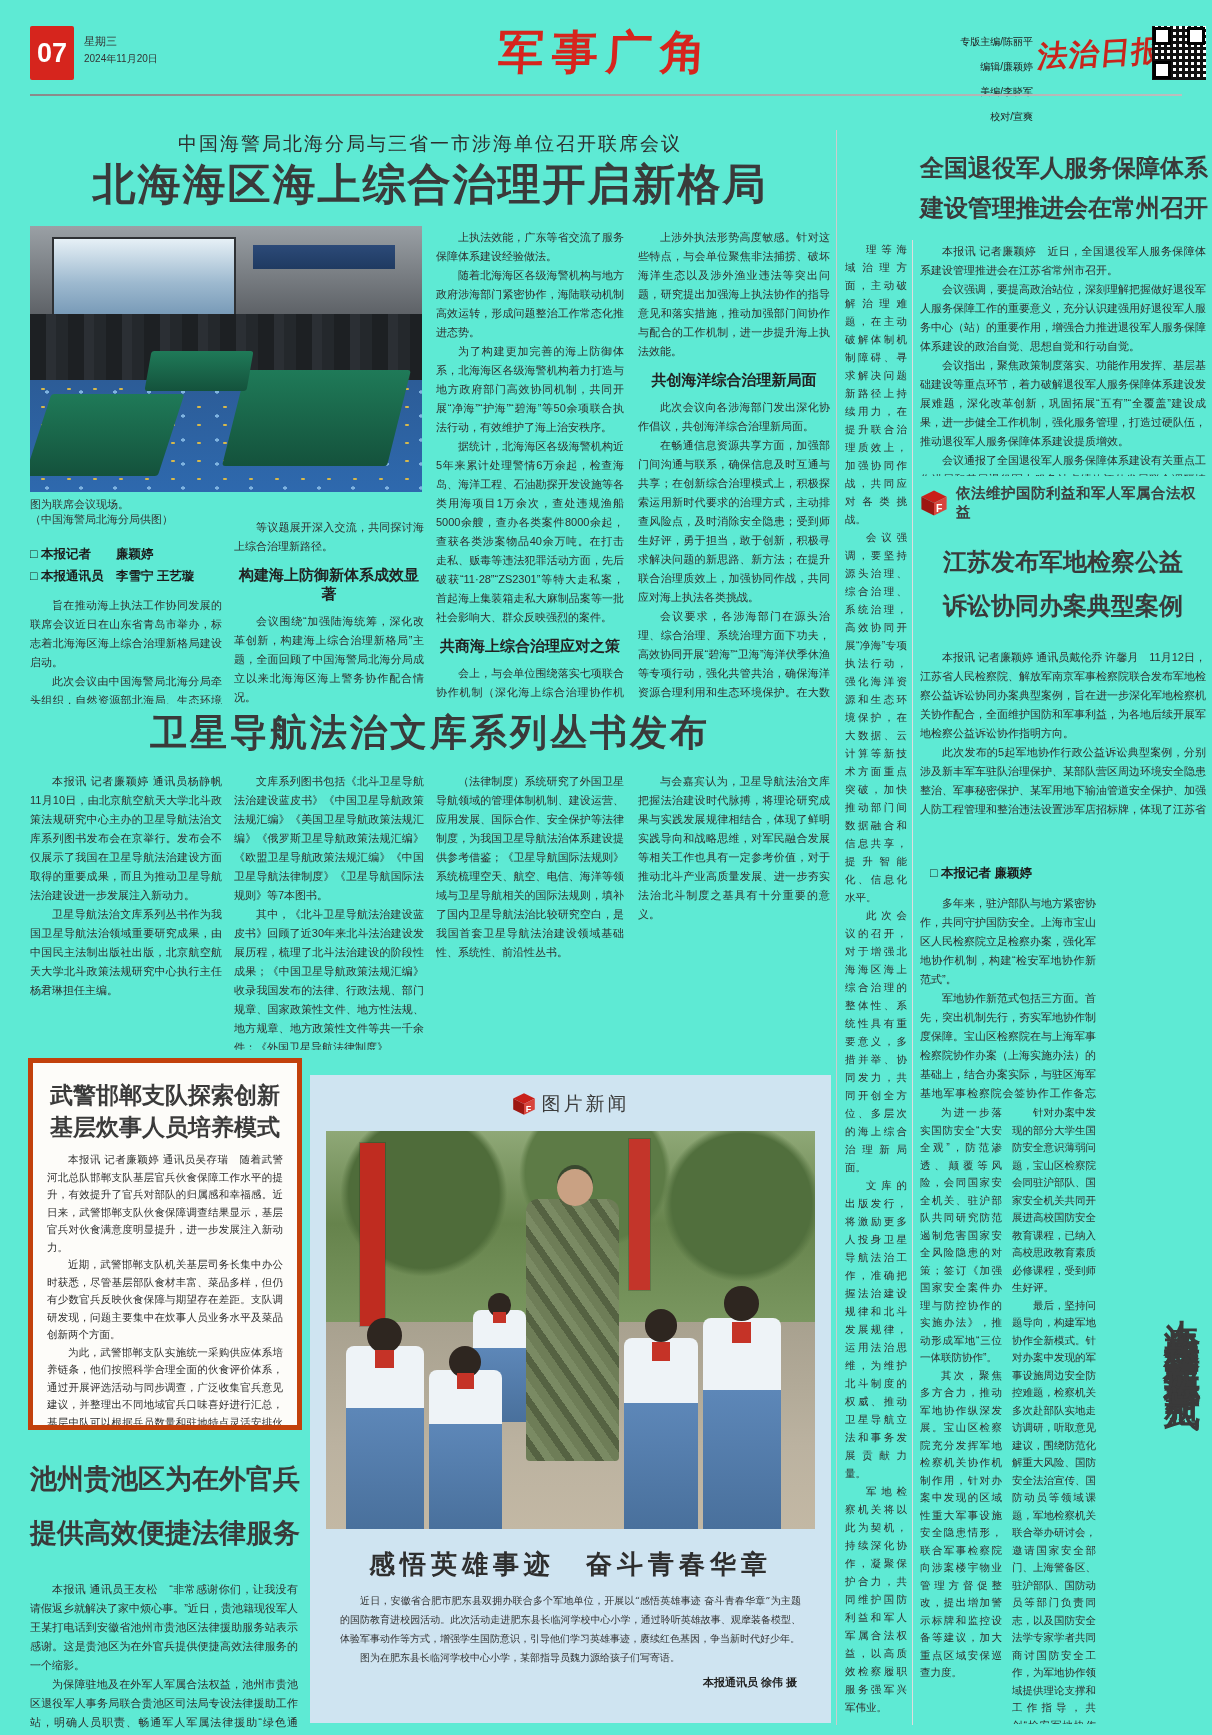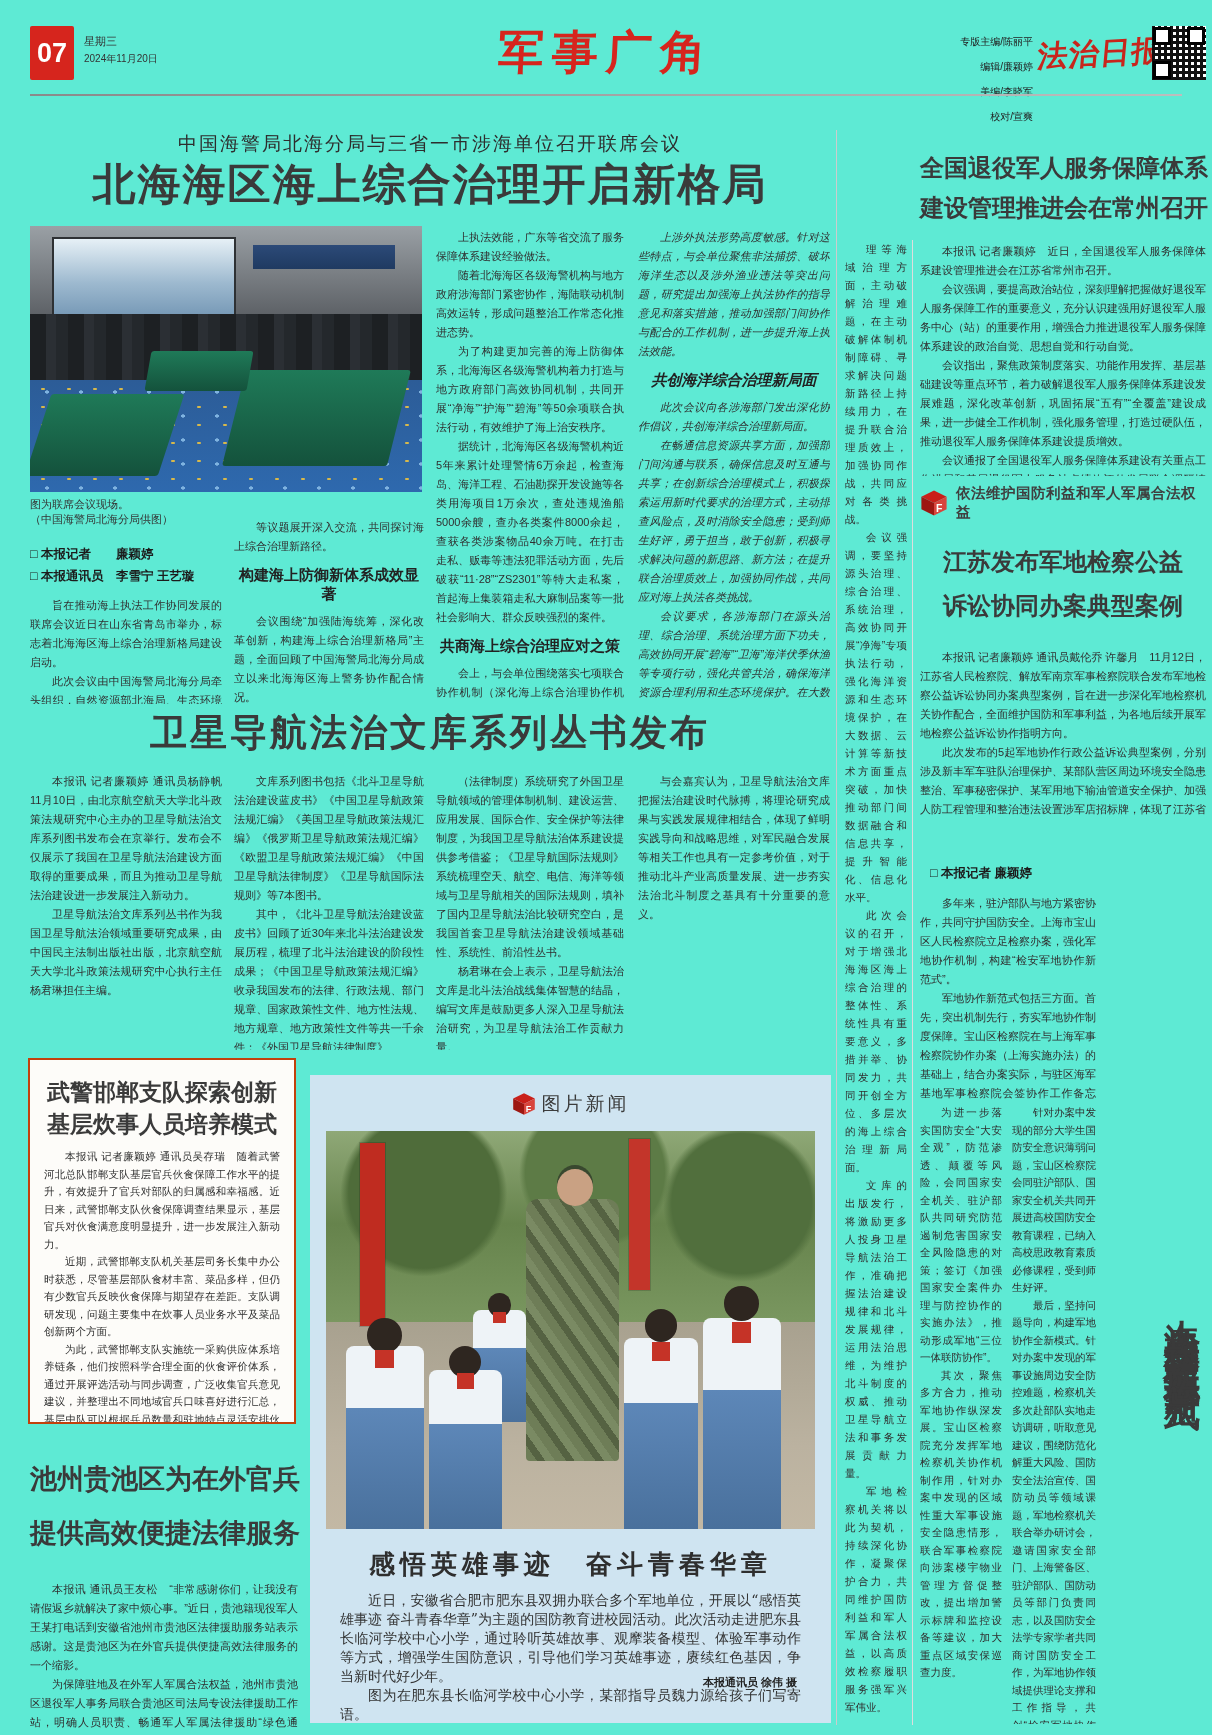--- a/index.html
+++ b/index.html
@@ -57,36 +57,36 @@
   .pa-table{position:absolute;background:linear-gradient(180deg,#1f7a58,#14523c);border-radius:3px;}
   .pa-t1{left:2%;top:63%;width:34%;height:31%;transform:skewX(-18deg);}
   .pa-t2{left:52%;top:54%;width:42%;height:36%;transform:skewX(-14deg);}
   .pa-t3{left:30%;top:47%;width:26%;height:15%;transform:skewX(-10deg);}
 
   
   .e-headline{position:absolute;left:30px;top:708px;width:800px;text-align:center;font-size:37px;font-weight:800;
     letter-spacing:3px;color:#3a3a3a;white-space:nowrap;}
 
   
-  .boxF{position:absolute;left:28px;top:1058px;width:264px;height:362px;border:2px solid #c2410c;background:#fdfcf9;overflow:hidden;}
+  .boxF{position:absolute;left:28px;top:1058px;width:264px;height:362px;border:5px solid #c2410c;background:#fdfcf9;overflow:hidden;}
   .f-headline{margin:16px 10px 6px;text-align:center;font-size:23px;font-weight:800;line-height:32px;color:#3a3a3a;}
   .f-body{margin:8px 14px;text-align:justify;font-size:10.5px;line-height:17.5px;}
   .f-body p{margin:0;text-indent:2em;}
 
   
   .g-headline{position:absolute;left:30px;top:1452px;width:268px;text-align:center;font-size:27px;font-weight:800;
     line-height:54px;color:#3a3a3a;white-space:nowrap;}
 
   
   .panel{position:absolute;left:310px;top:1075px;width:521px;height:648px;background:#cfe4f1;overflow:hidden;}
   .panel-banner{position:absolute;left:0;top:16px;width:100%;display:flex;align-items:center;justify-content:center;
     gap:6px;font-size:19px;letter-spacing:3px;color:#3c3c3c;}
   .pn-title{position:absolute;left:0;top:472px;width:100%;text-align:center;font-size:26px;font-weight:700;
     letter-spacing:5px;color:#2e2e2e;}
-  .pn-body{position:absolute;left:30px;top:516px;width:461px;font-size:14px;line-height:19px;text-align:justify;color:#333;}
+  .pn-body{position:absolute;left:30px;top:516px;width:461px;font-size:10px;line-height:19px;text-align:justify;color:#333;}
   .pn-body p{margin:0;text-indent:2em;}
   .pn-credit{position:absolute;right:34px;top:600px;font-size:11px;font-weight:700;color:#222;}
 
   
   .photoB{position:absolute;left:16px;top:56px;width:489px;height:398px;overflow:hidden;background:#7f9a6a;}
   .pb-trees{position:absolute;left:0;top:0;width:100%;height:52%;
     background:radial-gradient(circle at 20% 30%,#4f6c3a 0 18%,transparent 20%),
                radial-gradient(circle at 55% 20%,#5d7b46 0 22%,transparent 24%),
                radial-gradient(circle at 85% 35%,#516f3d 0 16%,transparent 18%),
                linear-gradient(180deg,#8fa877,#66834c 45%,#7d9a63);}
@@ -186,21 +186,21 @@
         <p>上执法效能，广东等省交流了服务保障体系建设经验做法。</p>
         <p>随着北海海区各级海警机构与地方政府涉海部门紧密协作，海陆联动机制高效运转，形成问题整治工作常态化推进态势。</p>
         <p>为了构建更加完善的海上防御体系，北海海区各级海警机构着力打造与地方政府部门高效协同机制，共同开展“净海”“护海”“碧海”等50余项联合执法行动，有效维护了海上治安秩序。</p>
         <p>据统计，北海海区各级海警机构近5年来累计处理警情6万余起，检查海岛、海洋工程、石油勘探开发设施等各类用海项目1万余次，查处违规渔船5000余艘，查办各类案件8000余起，查获各类涉案物品40余万吨。在打击走私、贩毒等违法犯罪活动方面，先后破获“11·28”“ZS2301”等特大走私案，首起海上集装箱走私大麻制品案等一批社会影响大、群众反映强烈的案件。</p>
       </div>
     <div class="subhead">共商海上综合治理应对之策</div>
     <div>
         <p>会上，与会单位围绕落实七项联合协作机制（深化海上综合治理协作机制）具体举措，深入交流经验做法，共同探讨海上综合治理应对之策。</p>
       </div>
   </div>
-  <div class="body-col" style="left:638px;top:228px;width:192px;height:476px;font-style:italic;">
+  <div class="body-col" style="left:638px;top:228px;width:192px;height:476px;">
     <div>
         <p>上涉外执法形势高度敏感。针对这些特点，与会单位聚焦非法捕捞、破坏海洋生态以及涉外渔业违法等突出问题，研究提出加强海上执法协作的指导意见和落实措施，推动加强部门间协作与配合的工作机制，进一步提升海上执法效能。</p>
       </div>
     <div class="subhead">共创海洋综合治理新局面</div>
     <div>
         <p>此次会议向各涉海部门发出深化协作倡议，共创海洋综合治理新局面。</p>
         <p>在畅通信息资源共享方面，加强部门间沟通与联系，确保信息及时互通与共享；在创新综合治理模式上，积极探索运用新时代要求的治理方式，主动排查风险点，及时消除安全隐患；受到师生好评，勇于担当，敢于创新，积极寻求解决问题的新思路、新方法；在提升联合治理质效上，加强协同作战，共同应对海上执法各类挑战。</p>
         <p>会议要求，各涉海部门在源头治理、综合治理、系统治理方面下功夫，高效协同开展“碧海”“卫海”海洋伏季休渔等专项行动，强化共管共治，确保海洋资源合理利用和生态环境保护。在大数据、云计算和“互联网+”等新技术方面重点突破，加快推动部门间数据融合和信息共享，提升智能化、信息化水平。</p>
       </div>
   </div>
@@ -217,21 +217,20 @@
   <div class="body-col" style="left:30px;top:772px;width:192px;height:278px;">
       <p>本报讯 记者廉颖婷 通讯员杨静帆　11月10日，由北京航空航天大学北斗政策法规研究中心主办的卫星导航法治文库系列图书发布会在京举行。发布会不仅展示了我国在卫星导航法治建设方面取得的重要成果，而且为推动卫星导航法治建设进一步发展注入新动力。</p>
       <p>卫星导航法治文库系列丛书作为我国卫星导航法治领域重要研究成果，由中国民主法制出版社出版，北京航空航天大学北斗政策法规研究中心执行主任杨君琳担任主编。</p>
     </div>
   <div class="body-col" style="left:234px;top:772px;width:190px;height:278px;">
       <p>文库系列图书包括《北斗卫星导航法治建设蓝皮书》《中国卫星导航政策法规汇编》《美国卫星导航政策法规汇编》《俄罗斯卫星导航政策法规汇编》《欧盟卫星导航政策法规汇编》《中国卫星导航法律制度》《卫星导航国际法规则》等7本图书。</p>
       <p>其中，《北斗卫星导航法治建设蓝皮书》回顾了近30年来北斗法治建设发展历程，梳理了北斗法治建设的阶段性成果；《中国卫星导航政策法规汇编》收录我国发布的法律、行政法规、部门规章、国家政策性文件、地方性法规、地方规章、地方政策性文件等共一千余件；《外国卫星导航法律制度》</p>
     </div>
   <div class="body-col" style="left:436px;top:772px;width:188px;height:278px;">
       <p>（法律制度）系统研究了外国卫星导航领域的管理体制机制、建设运营、应用发展、国际合作、安全保护等法律制度，为我国卫星导航法治体系建设提供参考借鉴；《卫星导航国际法规则》系统梳理空天、航空、电信、海洋等领域与卫星导航相关的国际法规则，填补了国内卫星导航法治比较研究空白，是我国首套卫星导航法治建设领域基础性、系统性、前沿性丛书。</p>
-      <p>杨君琳在会上表示，卫星导航法治文库是北斗法治战线集体智慧的结晶，编写文库是鼓励更多人深入卫星导航法治研究，为卫星导航法治工作贡献力量。</p>
     </div>
   <div class="body-col" style="left:638px;top:772px;width:192px;height:278px;">
       <p>与会嘉宾认为，卫星导航法治文库把握法治建设时代脉搏，将理论研究成果与实践发展规律相结合，体现了鲜明实践导向和战略思维，对军民融合发展等相关工作也具有一定参考价值，对于推动北斗产业高质量发展、进一步夯实法治北斗制度之基具有十分重要的意义。</p>
     </div>
 
   <div class="boxF">
     <div class="f-headline">
       <div>武警邯郸支队探索创新</div>
       <div>基层炊事人员培养模式</div>
     </div>

